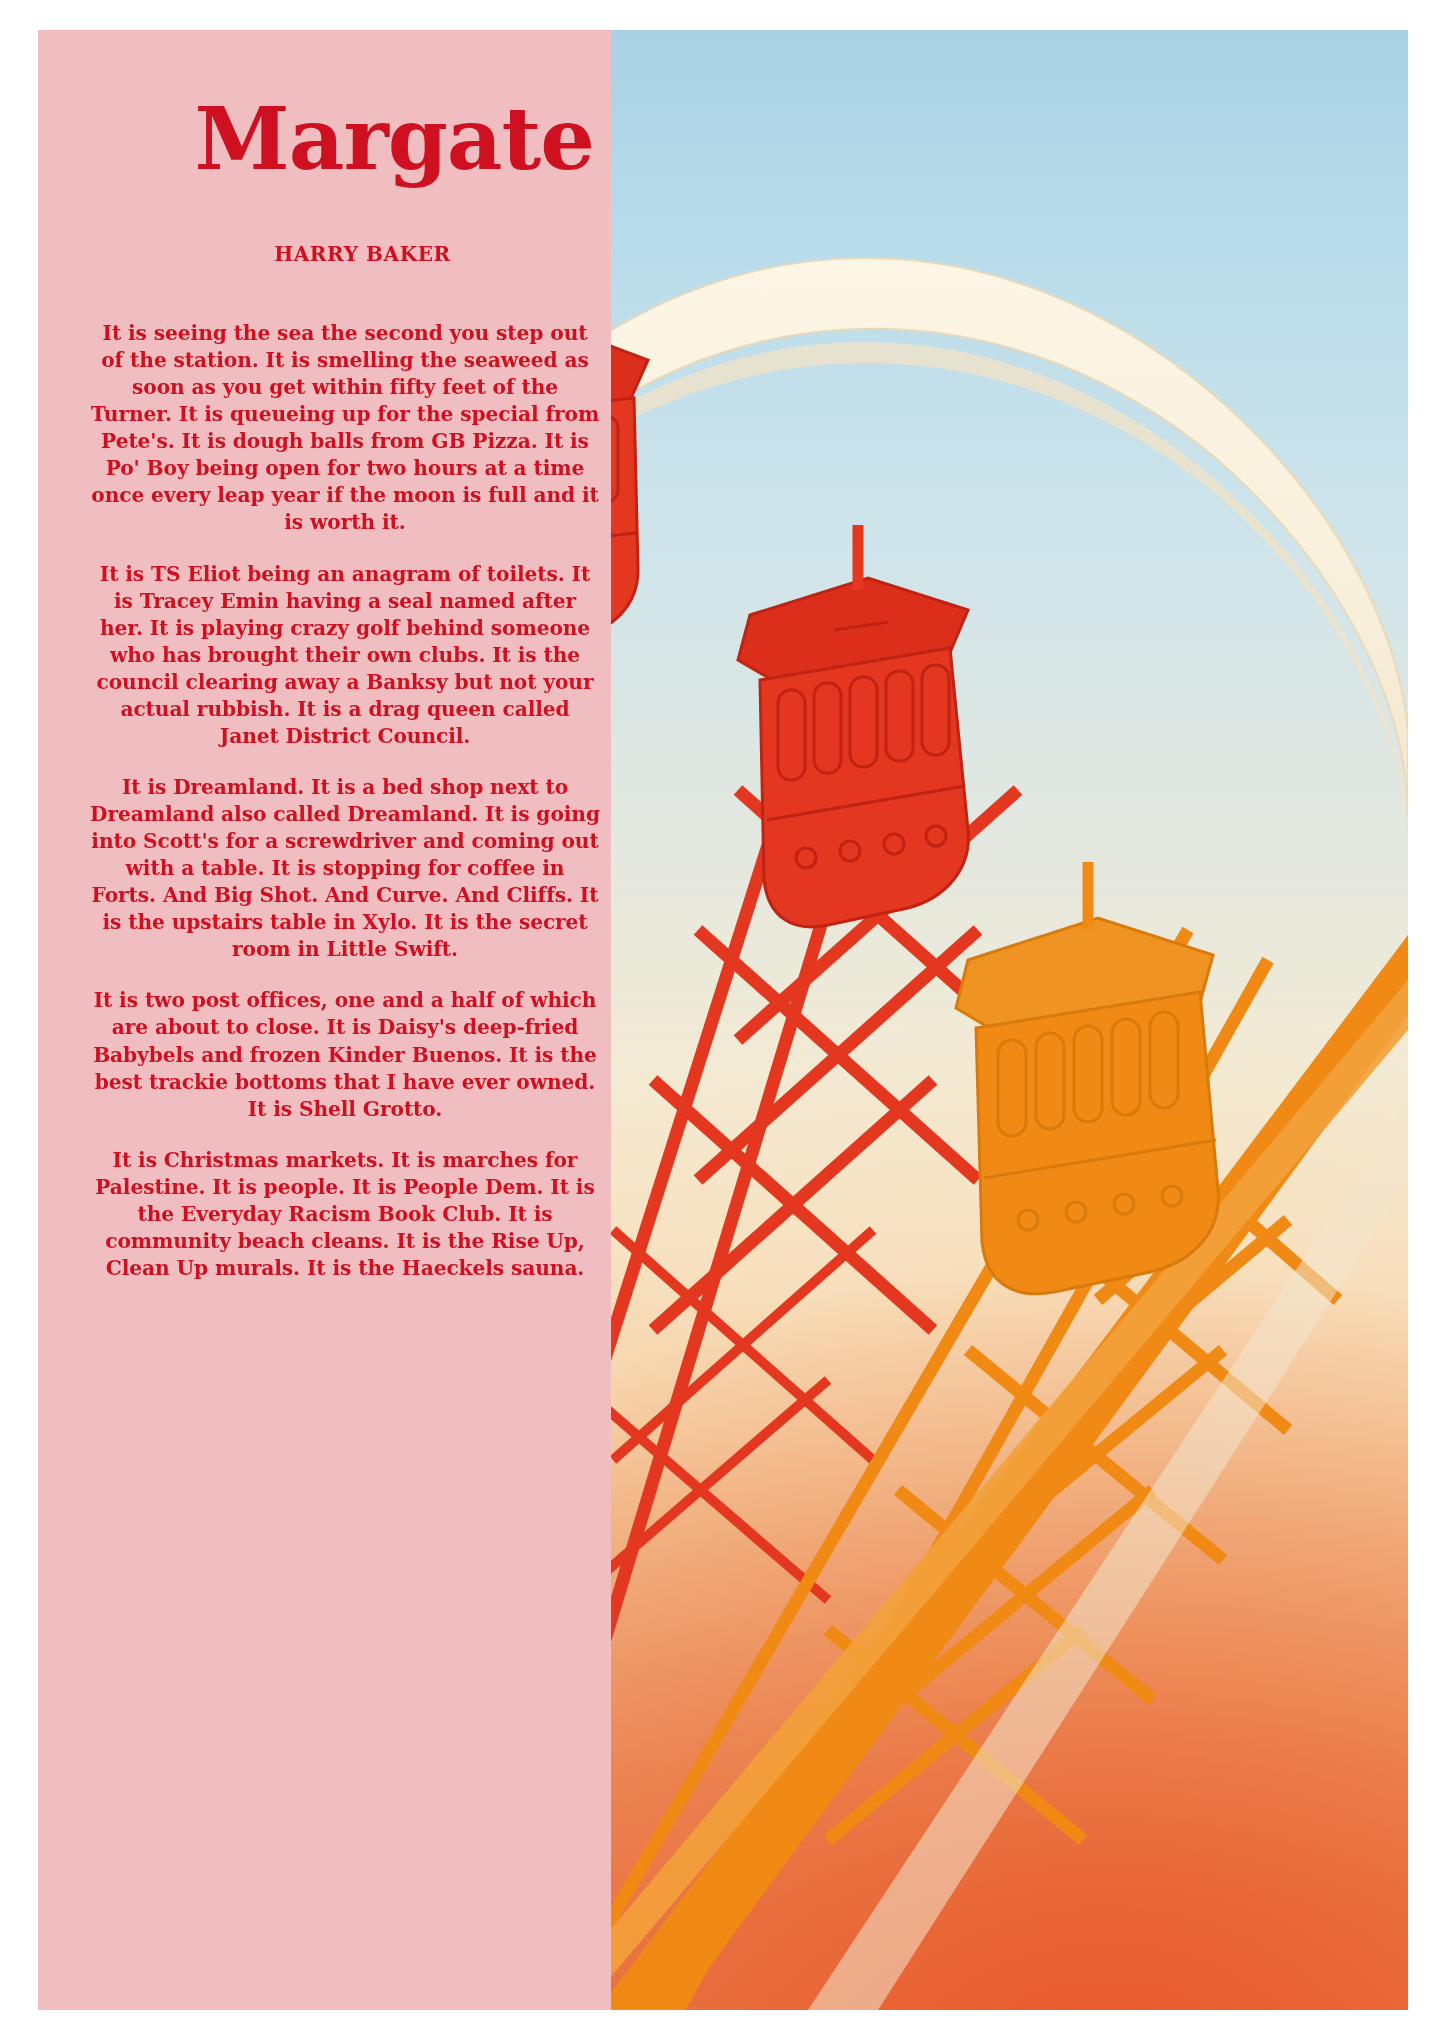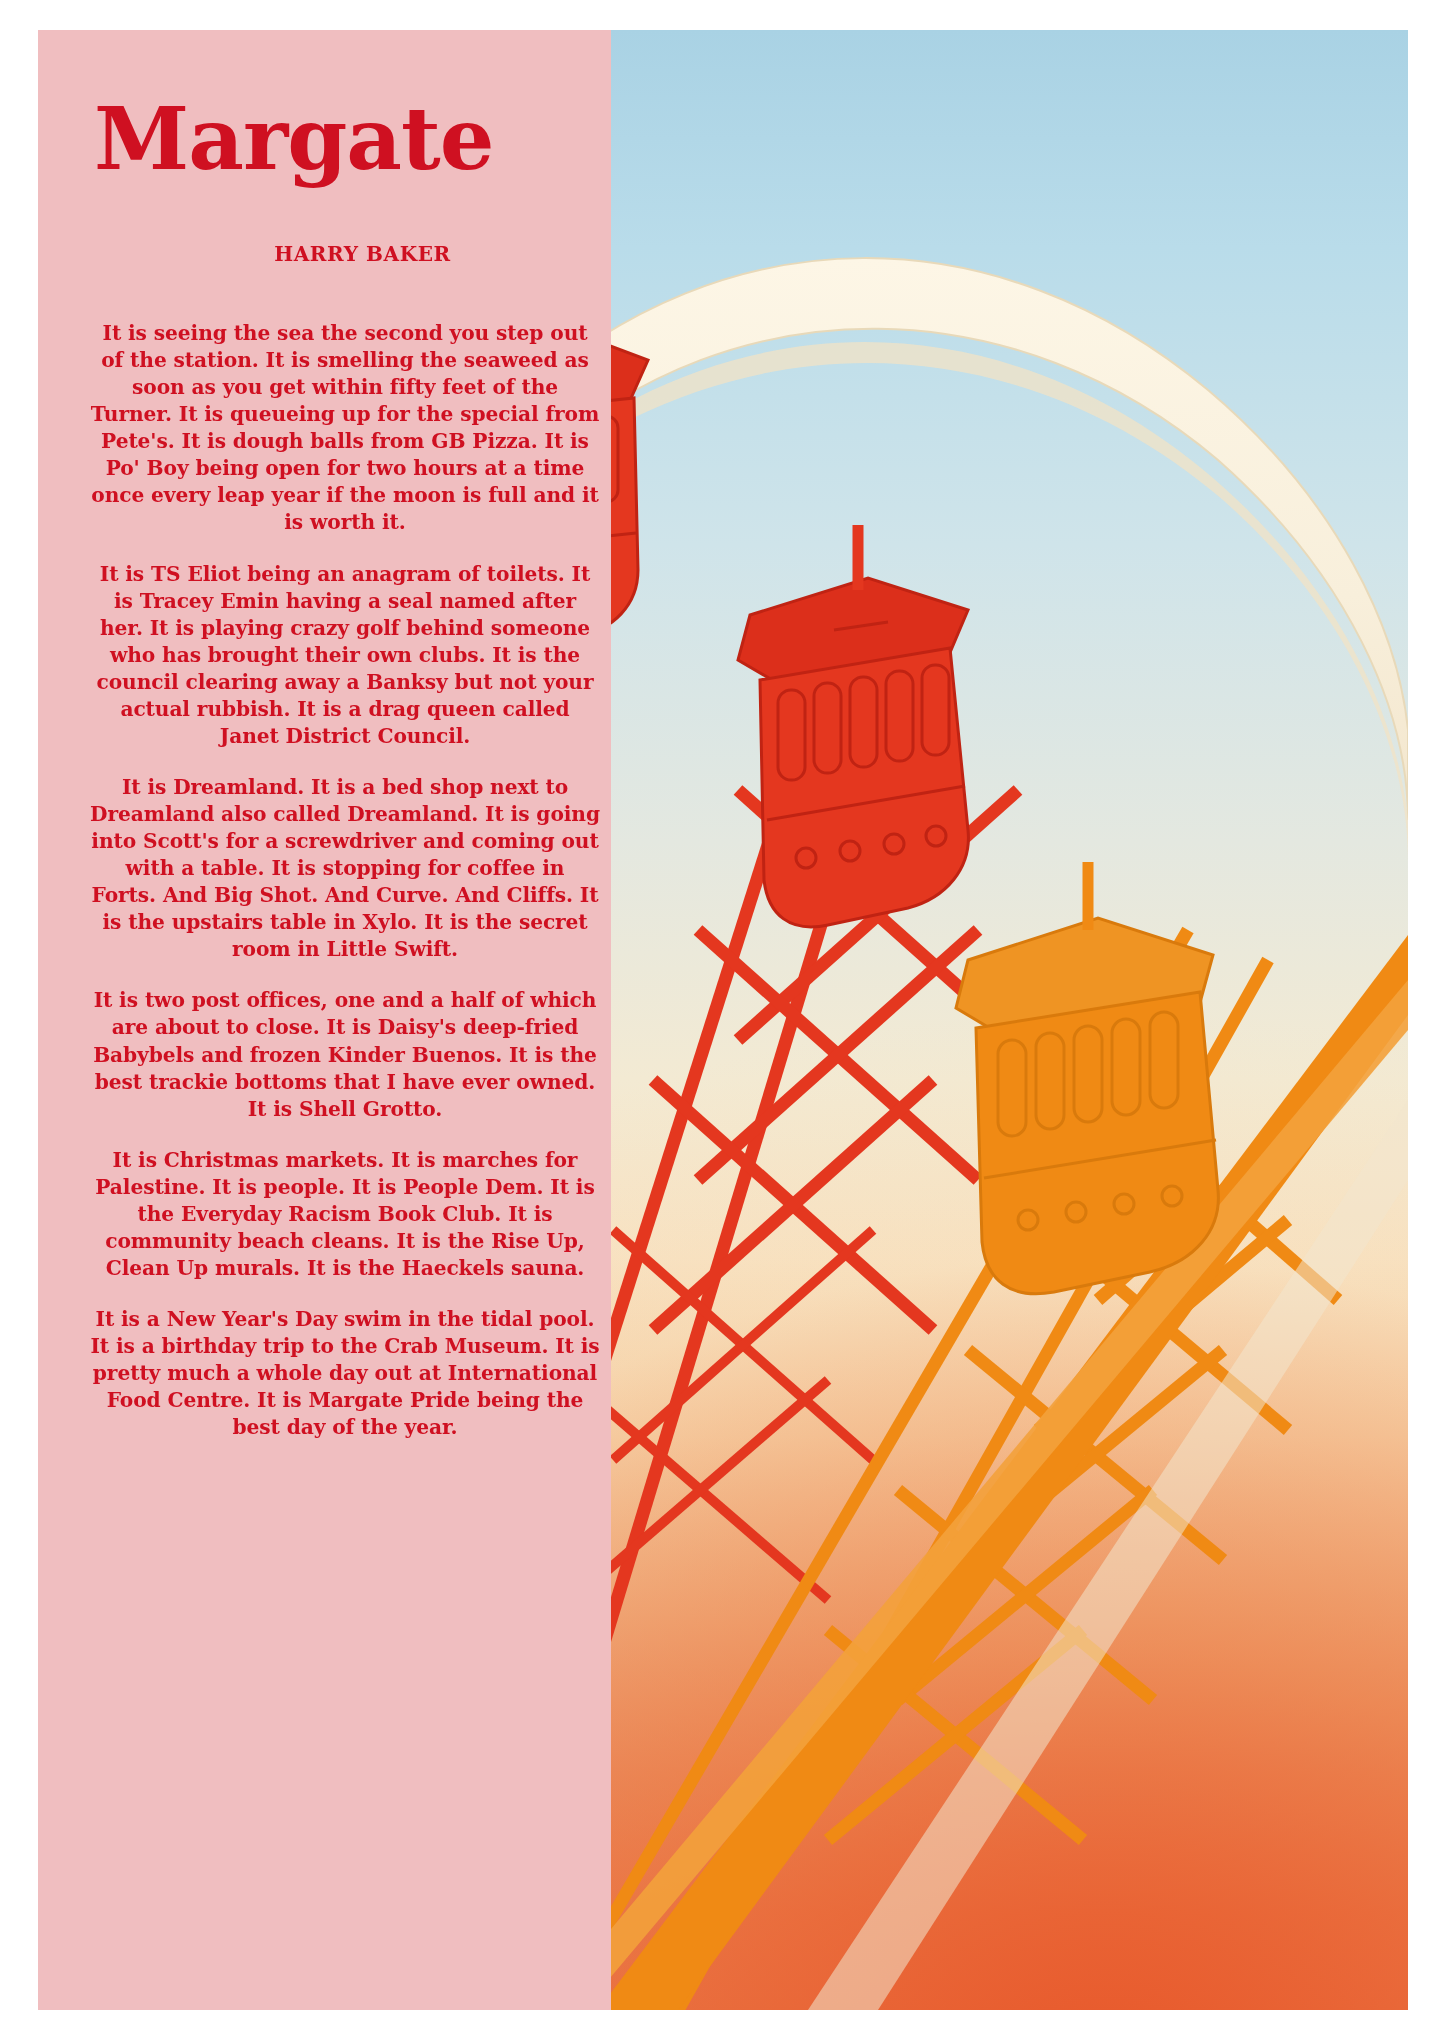--- a/index.html
+++ b/index.html
@@ -70,21 +70,21 @@
     position: absolute;
     left: 56px;
     top: 68px;
     width: 500px;
     font-family: "DejaVu Serif", serif;
     font-weight: bold;
     font-size: 86px;
     line-height: 0.95;
     letter-spacing: -1px;
     color: #cf1021;
-    text-align: left;
+    text-align: right;
   }
   .byline {
     position: absolute;
     left: 72px;
     top: 212px;
     width: 505px;
     text-align: center;
     font-family: "DejaVu Serif", serif;
     font-weight: bold;
     font-size: 20px;
@@ -254,19 +254,18 @@
     <div class="panel">
       <div class="panel-inner">
         <div class="title">Margate</div>
         <div class="byline">HARRY BAKER</div>
         <div class="poem">
           <p class="stanza">It is seeing the sea the second you step out of the station. It is smelling the seaweed as soon as you get within fifty feet of the Turner. It is queueing up for the special from Pete's. It is dough balls from GB Pizza. It is Po' Boy being open for two hours at a time once every leap year if the moon is full and it is worth it.</p>
           <p class="stanza">It is TS Eliot being an anagram of toilets. It is Tracey Emin having a seal named after her. It is playing crazy golf behind someone who has brought their own clubs. It is the council clearing away a Banksy but not your actual rubbish. It is a drag queen called Janet District Council.</p>
           <p class="stanza">It is Dreamland. It is a bed shop next to Dreamland also called Dreamland. It is going into Scott's for a screwdriver and coming out with a table. It is stopping for coffee in Forts. And Big Shot. And Curve. And Cliffs. It is the upstairs table in Xylo. It is the secret room in Little Swift.</p>
           <p class="stanza">It is two post offices, one and a half of which are about to close. It is Daisy's deep-fried Babybels and frozen Kinder Buenos. It is the best trackie bottoms that I have ever owned. It is Shell Grotto.</p>
           <p class="stanza">It is Christmas markets. It is marches for Palestine. It is people. It is People Dem. It is the Everyday Racism Book Club. It is community beach cleans. It is the Rise Up, Clean Up murals. It is the Haeckels sauna.</p>
-          <p class="stanza">It is a New Year's Day swim in the tidal pool. It is a birthday trip to the Crab Museum. It is pretty much a whole day out at International Food Centre. It is Margate Pride being the best day of the year.</p>
         </div>
       </div>
     </div>
 
   </div>
 </div>
 
 </body></html>

